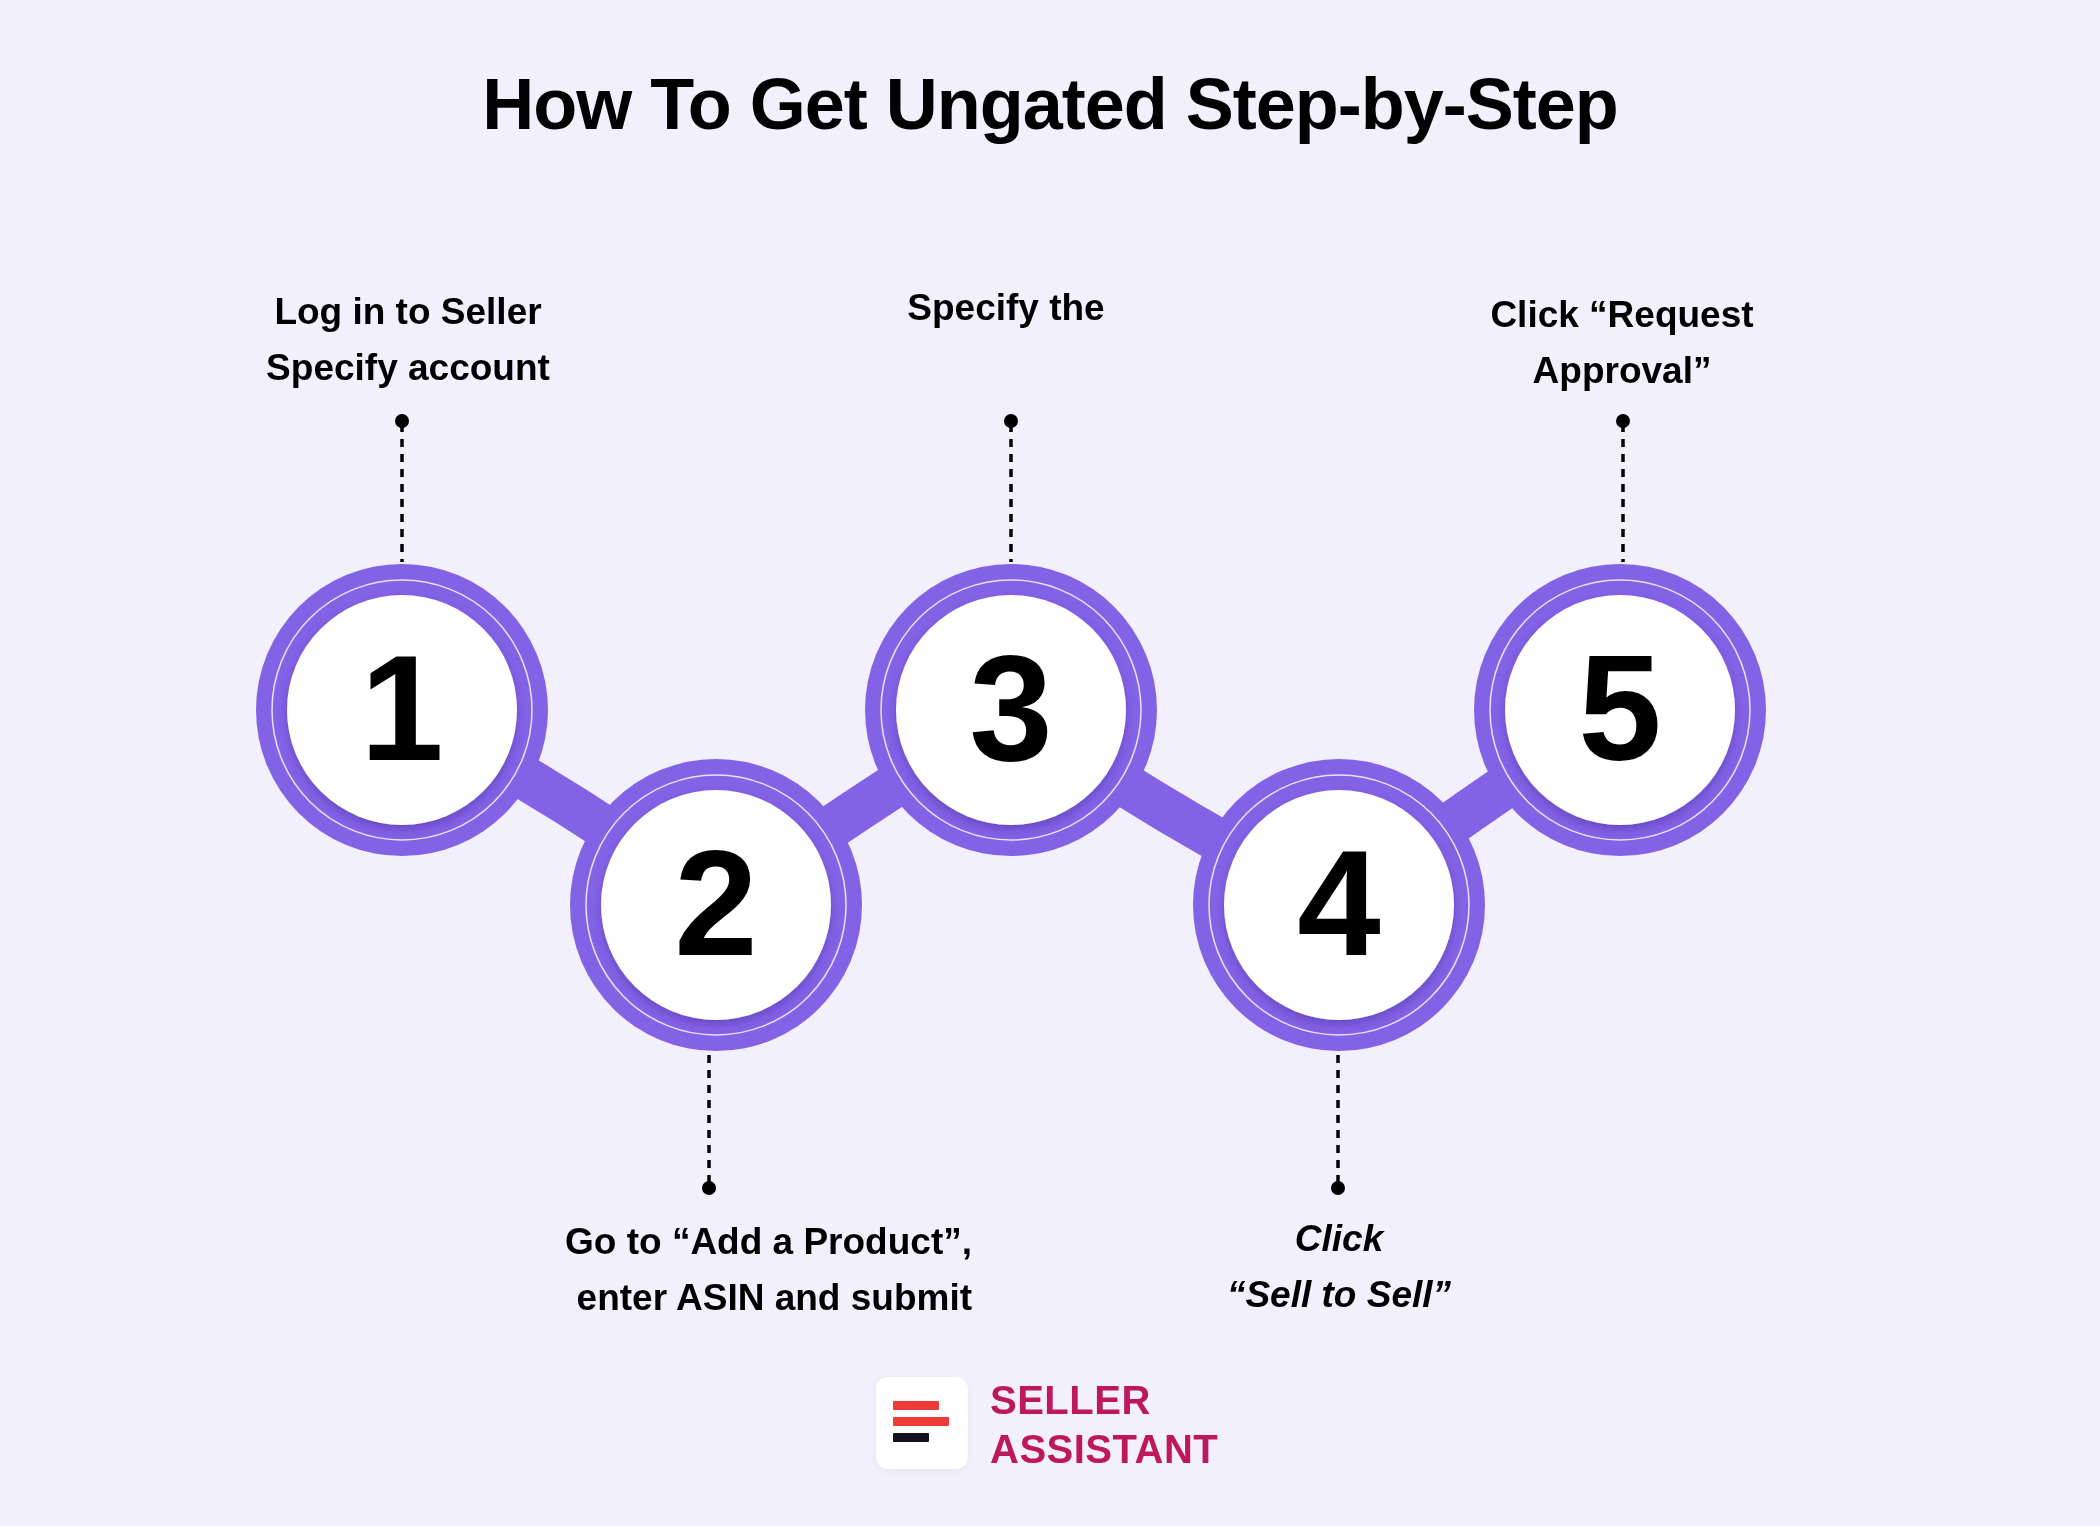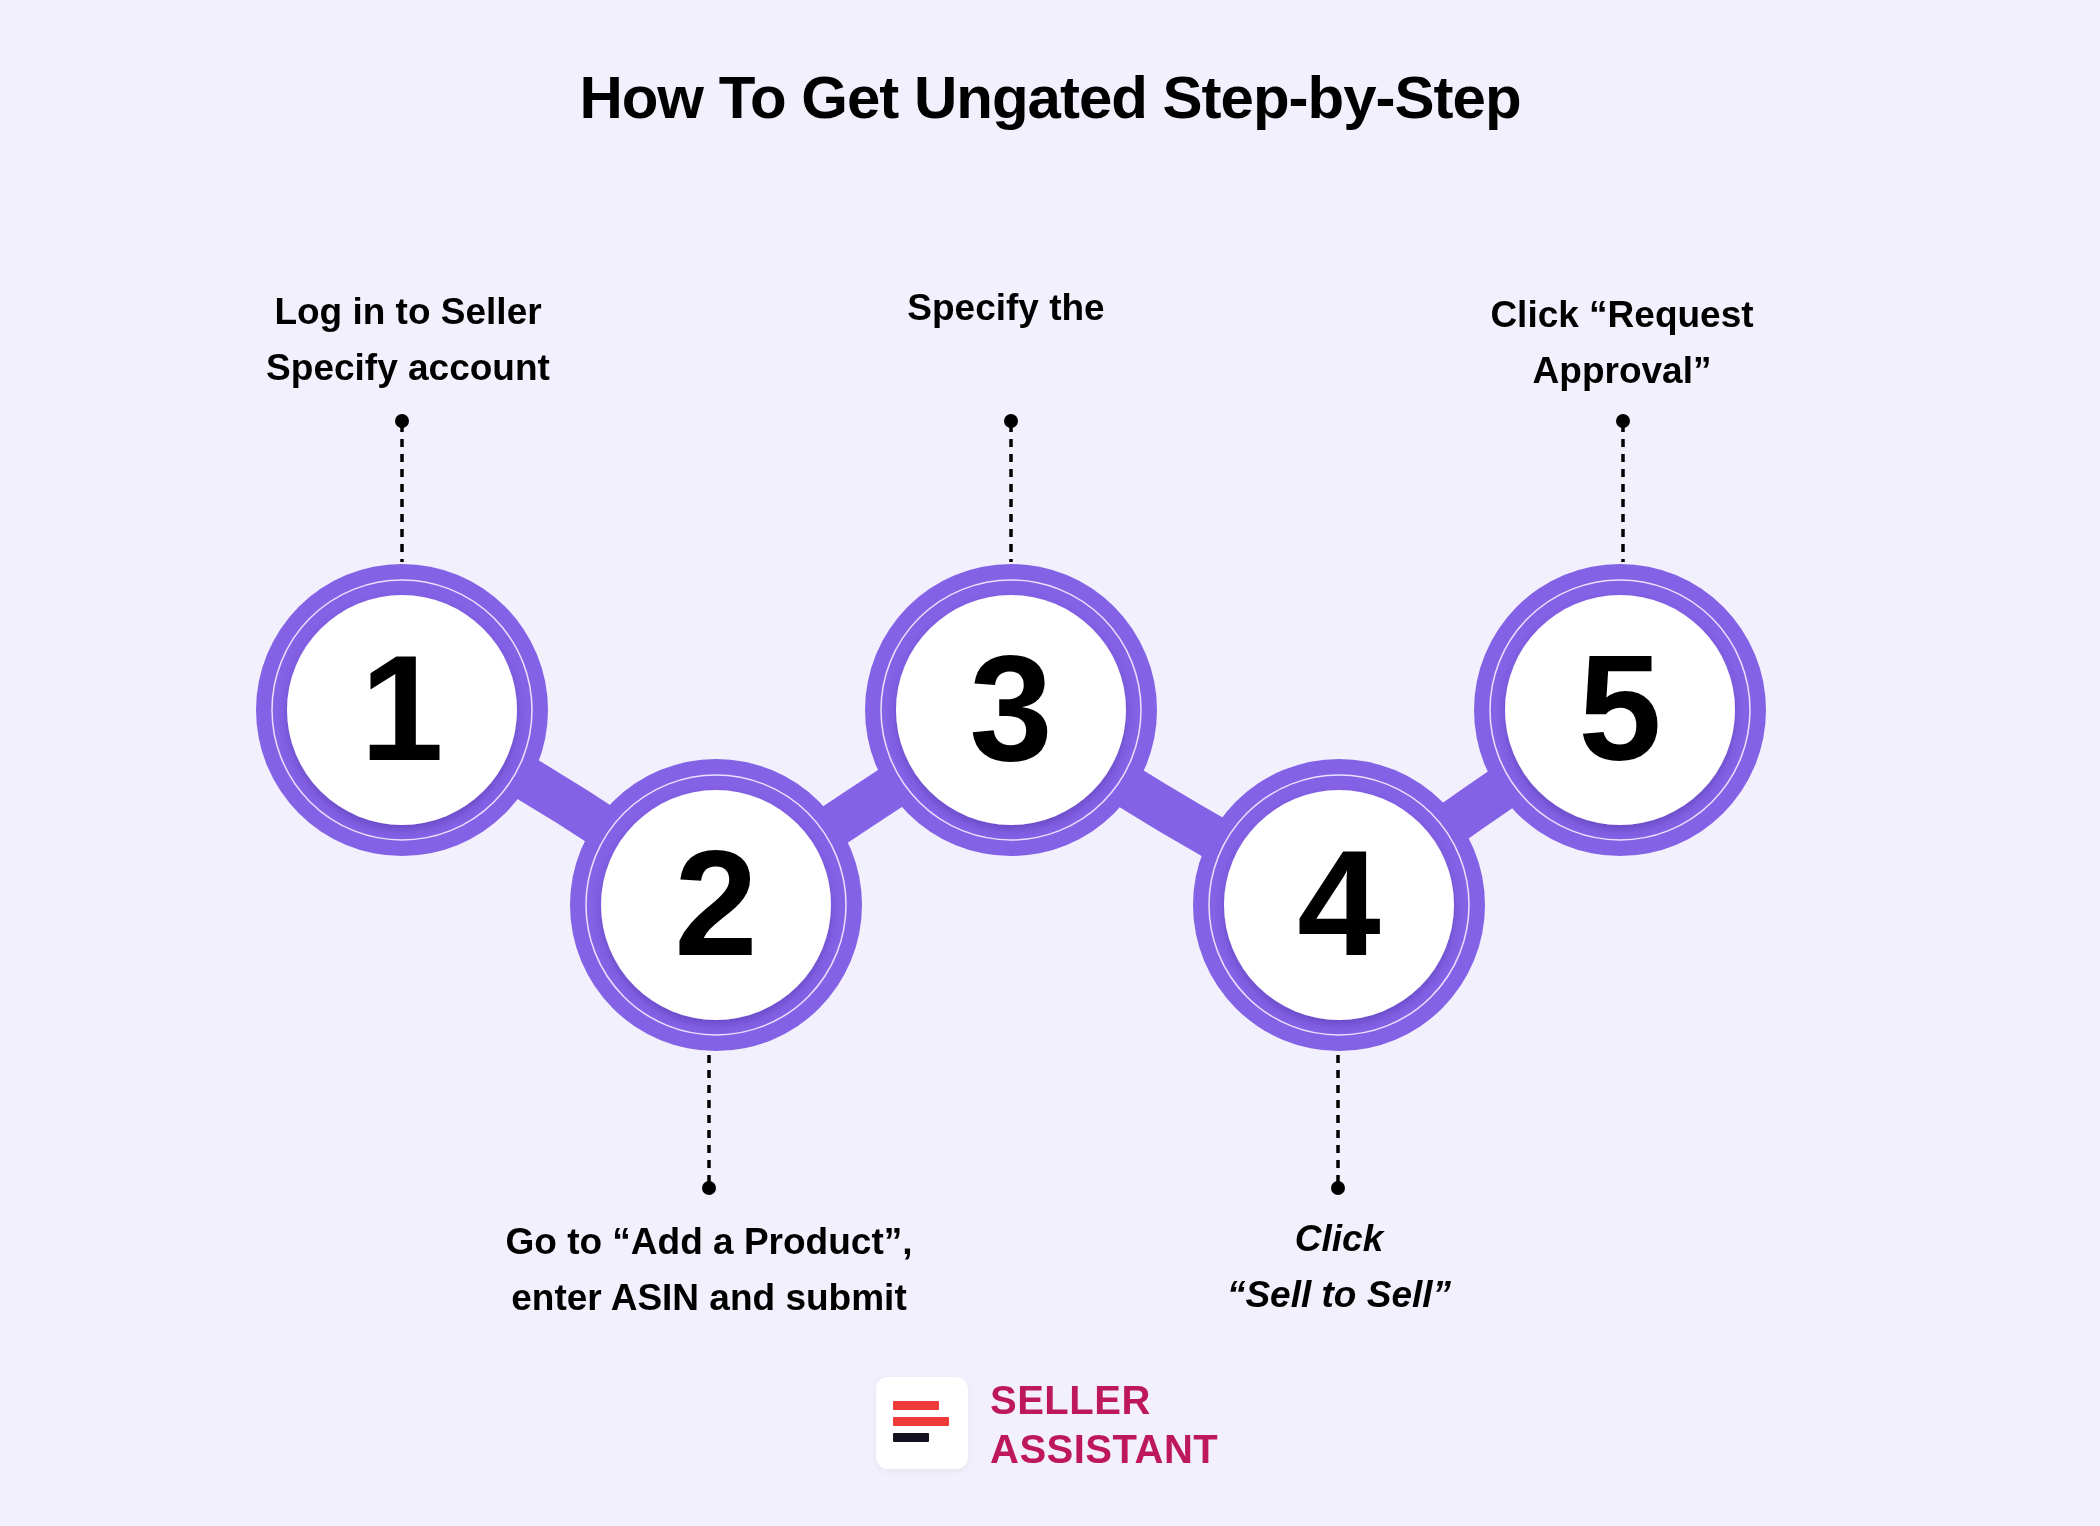--- a/index.html
+++ b/index.html
@@ -1,17 +1,17 @@
 <!DOCTYPE html>
 <html><head>
 <meta charset="utf-8">
 <style>
   html,body{margin:0;padding:0;}
   body{width:2100px;height:1526px;background:#f3f0fd;position:relative;overflow:hidden;font-family:"Liberation Sans","DejaVu Sans",sans-serif;color:#000;}
-  .title{position:absolute;left:0;top:68px;width:2100px;text-align:center;font-size:60px;font-weight:700;letter-spacing:-1px;line-height:1;}
+  .title{position:absolute;left:0;top:68px;width:2100px;text-align:center;font-size:72px;font-weight:700;letter-spacing:-1px;line-height:1;}
   svg.diagram{position:absolute;left:0;top:0;}
   .label{position:absolute;width:520px;text-align:center;font-size:37px;font-weight:700;line-height:56px;}
   .num{position:absolute;width:200px;height:200px;text-align:center;font-size:150px;font-weight:700;line-height:200px;}
   .logo{position:absolute;left:876px;top:1377px;width:92px;height:92px;background:#fff;border-radius:12px;box-shadow:0 2px 8px rgba(0,0,0,0.05);}
   .bar{position:absolute;left:17px;height:9px;border-radius:1px;}
   .brand{position:absolute;left:990px;top:1376px;font-size:40px;font-weight:700;line-height:49px;color:#be185d;letter-spacing:0.5px;}
 </style>
 </head>
 <body>
 
@@ -78,21 +78,21 @@
 <div class="num" style="left:302px;top:608px;">1</div>
 <div class="num" style="left:616px;top:803px;">2</div>
 <div class="num" style="left:911px;top:608px;">3</div>
 <div class="num" style="left:1239px;top:803px;">4</div>
 <div class="num" style="left:1520px;top:608px;">5</div>
 
 <div class="label" style="left:148px;top:284px;">
   <div>Log in to Seller</div>
   <div>Specify account</div>
 </div>
-<div class="label" style="left:446px;top:1214px;width:526px;">
+<div class="label" style="left:446px;top:1214px;width:526px;text-align:right;">
   <div>Go to “Add a Product”,</div>
   <div>enter ASIN and submit</div>
 </div>
 <div class="label" style="left:746px;top:280px;">
   <div>Specify the</div>
 </div>
 <div class="label" style="left:1079px;top:1211px;font-style:italic;">
   <div>Click</div>
   <div>“Sell to Sell”</div>
 </div>

